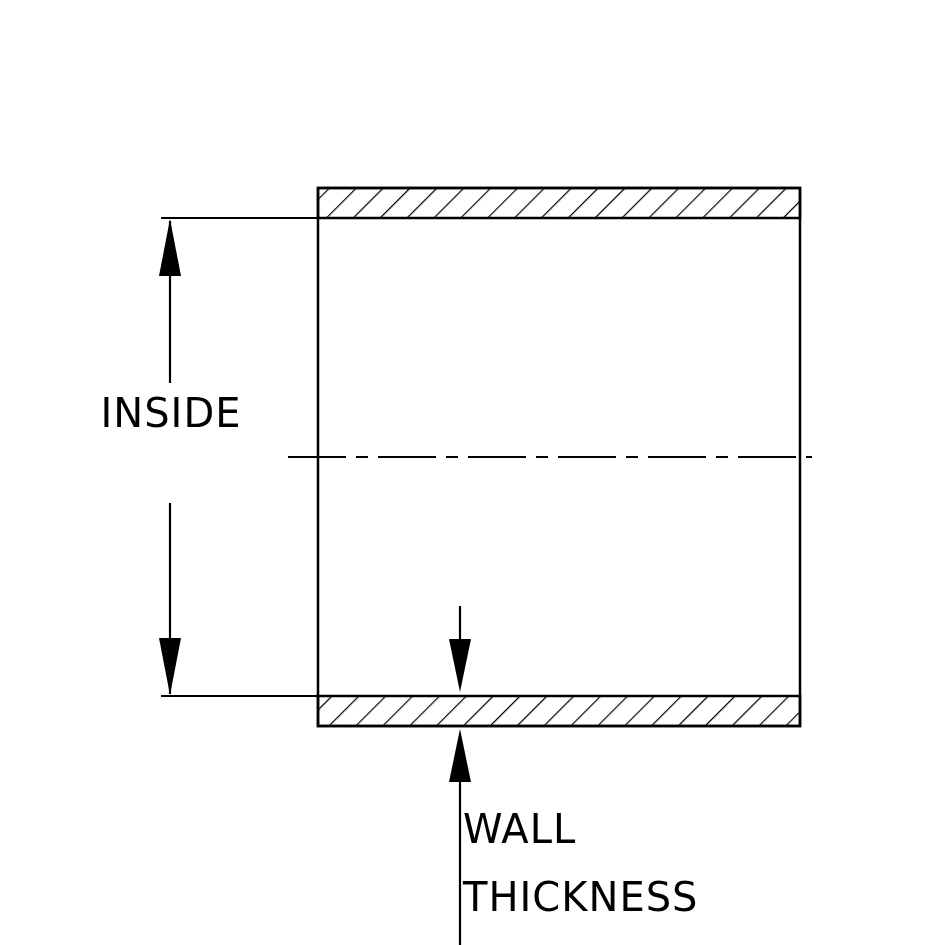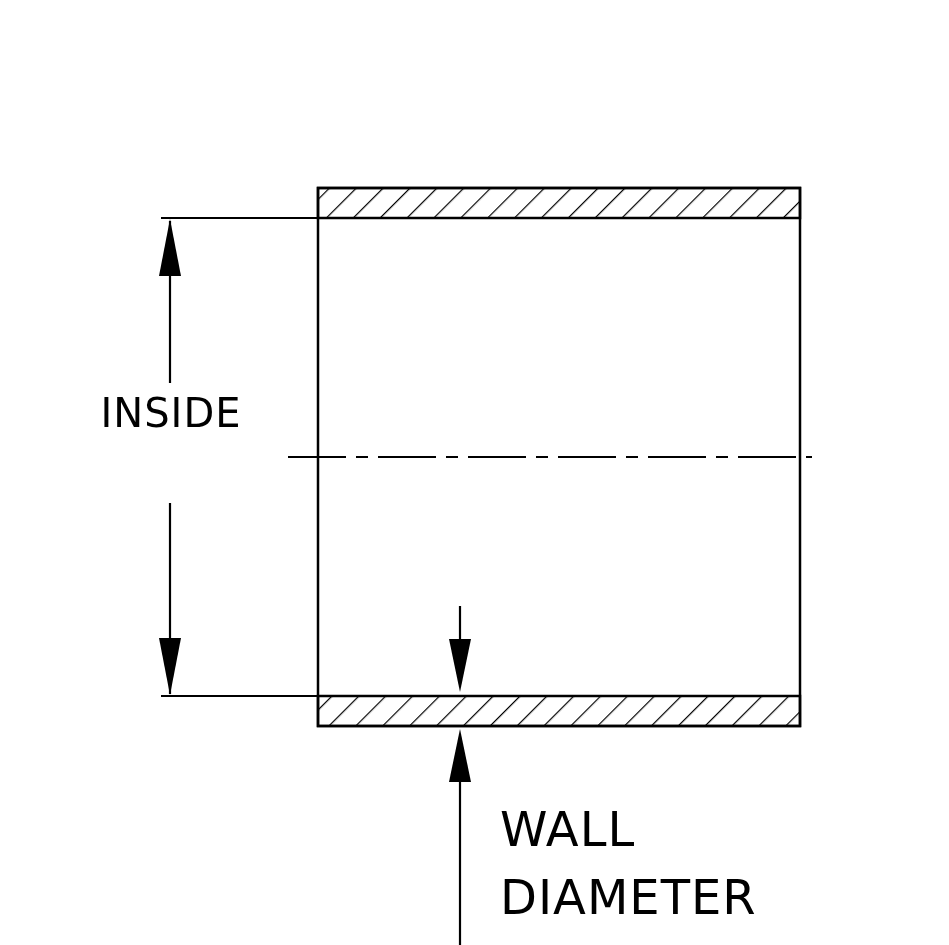--- a/index.html
+++ b/index.html
@@ -33,23 +33,23 @@
   .label-inside-diameter {
     left: 55px;
     top: 352px;
     width: 232px;
     text-align: center;
     font-size: 40px;
     line-height: 57px;
     letter-spacing: 1px;
   }
   .label-wall-thickness {
-    left: 500px;
+    left: 463px;
     top: 762px;
-    font-size: 48px;
+    font-size: 40px;
     line-height: 68px;
     letter-spacing: 1px;
     white-space: nowrap;
   }
 </style>
 </head>
 <body>
 
 <div class="canvas">
 
@@ -84,16 +84,16 @@
       <line x1="460" y1="747" x2="460" y2="929"></line>
     </g>
   </svg>
 
   <div class="label label-inside-diameter">
     <div>INSIDE</div>
   </div>
 
   <div class="label label-wall-thickness">
     <div>WALL</div>
-    <div>DIAMETER</div>
+    <div>THICKNESS</div>
   </div>
 
 </div>
 
 </body></html>

